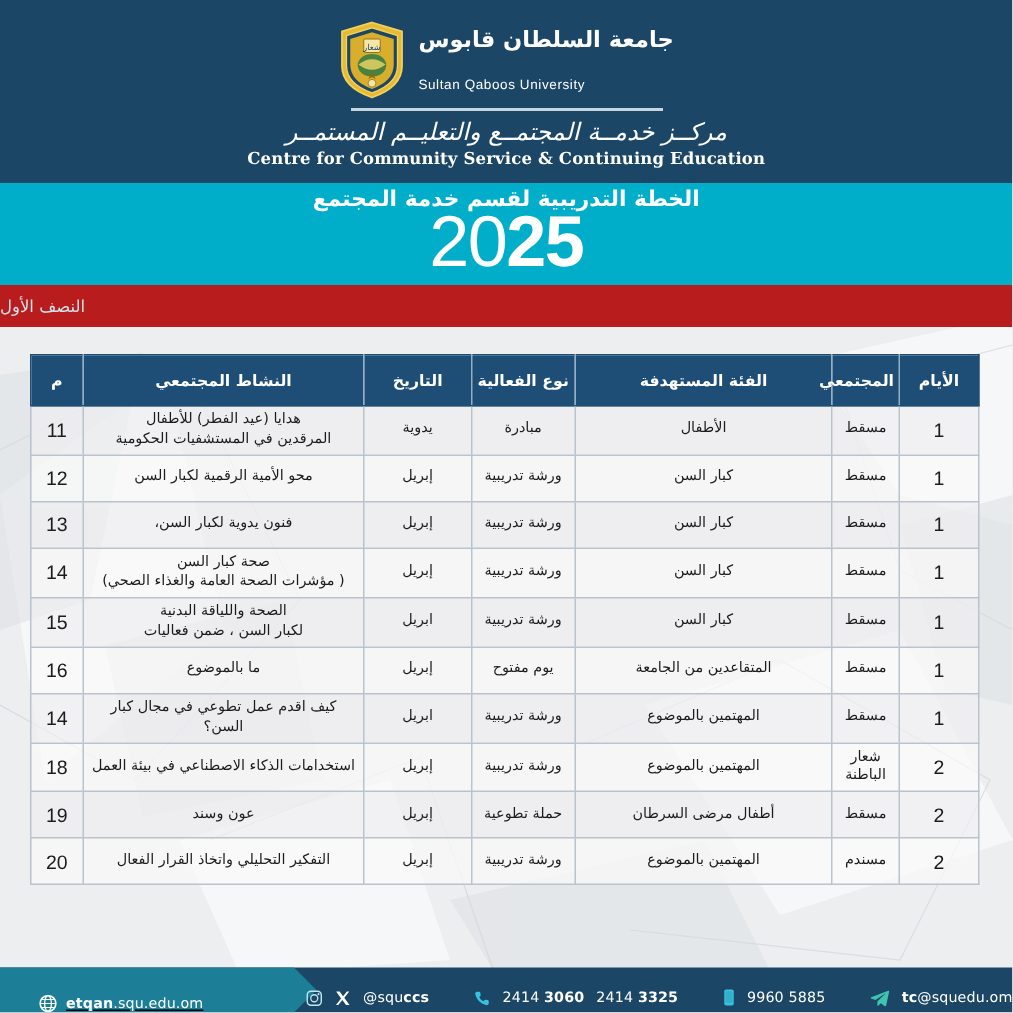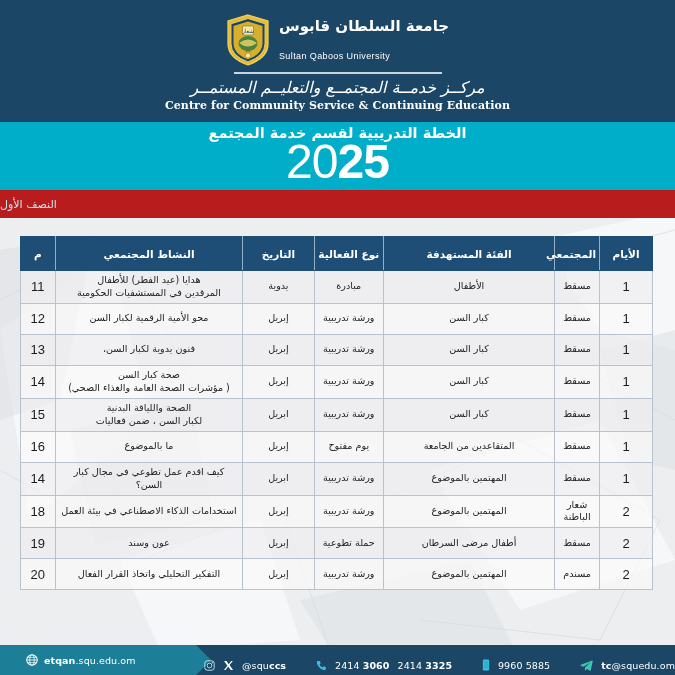--- a/index.html
+++ b/index.html
@@ -96,21 +96,21 @@
   .col-activity{width:184px;}
   .col-num{width:34px;}
 
   
   .footer{
     position:absolute;left:0;bottom:0;width:675px;height:30px;z-index:3;
     background:#1b4666;direction:ltr;
   }
   .footer-left{
     position:absolute;left:0;top:0;height:30px;width:196px;background:#1c7f97;
-    display:flex;align-items:center;padding-left:26px;gap:6px;
+    display:flex;align-items:flex-end;padding-left:26px;gap:6px;text-decoration:underline;
   }
   .footer-left::after{
     content:"";position:absolute;right:-15px;top:0;width:0;height:0;
     border-top:15px solid transparent;border-bottom:15px solid transparent;
     border-left:15px solid #1c7f97;
   }
   .f-text{color:#ffffff;font-size:9.5px;letter-spacing:.1px;white-space:nowrap;}
   .f-text b{font-weight:bold;}
   .footer-items{
     position:absolute;left:204px;top:0;height:40px;right:0;

